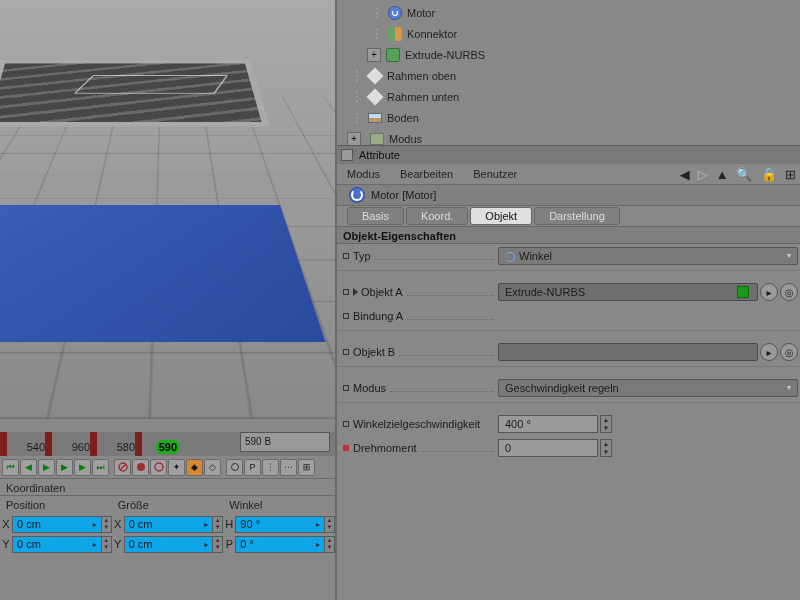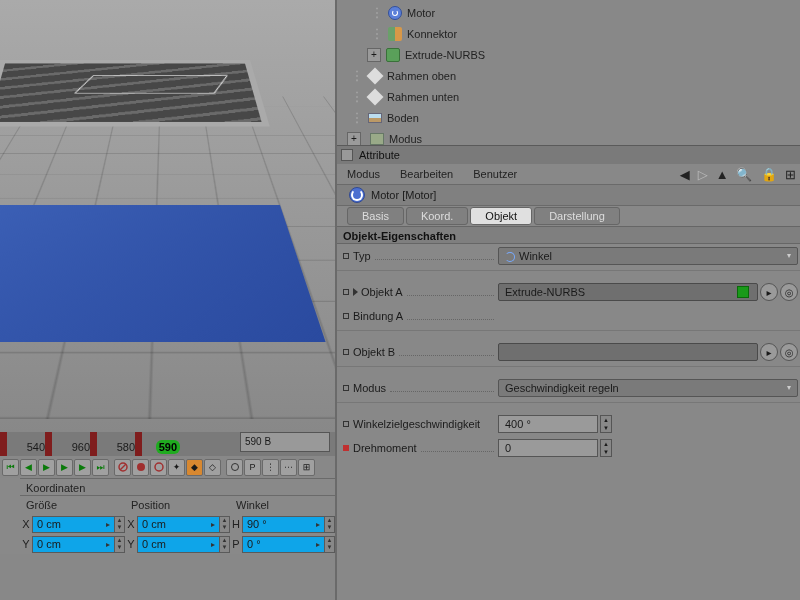--- a/index.html
+++ b/index.html
@@ -17,21 +17,21 @@
   .timeline { position: absolute; left:0; top:432px; width:335px; height:24px; background:#7a7a7a; display:flex; align-items:center; font-size:10px; color:#ddd; }
   .timeline .tick { flex:0 0 45px; text-align:right; border-left:7px solid #7f1d1d; height:100%; line-height:14px; padding-top:8px;}
   .timeline .cur { background:#1fab1f; color:#000; font-weight:bold; padding:1px 3px; border-radius:6px; }
   .timeline-field { position:absolute; left:240px; top:432px; width:90px; height:20px; background:#999;border:1px solid #555; padding-left:4px; line-height:18px; font-size:10px; }
   
   .playbar { position: absolute; left:0; top:456px; width:335px; height:22px; background:#888; display:flex; align-items:center; padding:0 2px; gap:1px; }
   .pbtn { width:17px; height:17px; background:#a0a0a0; border:1px solid #6a6a6a; border-radius:2px; display:flex; align-items:center; justify-content:center; font-size:9px; cursor:pointer; }
   .pbtn.green { color:#0a7a0a; }
   .pbtn.org { background:#d88830; }
   
-  .coord-panel { position:absolute; left:0; top:478px; width:335px; background:#898989;padding-left:20px; }
+  .coord-panel { position:absolute; left:0; top:478px; width:335px; background:#898989; }
   .coord-header { height:18px; background:#898989; border-top:1px solid #6a6a6a; border-bottom:1px solid #6a6a6a; padding-left:6px; line-height:18px; color:#222; }
   .coord-labels { display:flex; height:18px; }
   .coord-labels div { flex:1; padding-left:6px; line-height:18px; color:#222; }
   .coord-row { display:flex; height:20px; }
   .coord-cell { flex:1; display:flex; align-items:center; }
   .coord-axis { width:12px; text-align:center; color:#222; }
   .coord-input { flex:1; height:17px; background:#0ea5e9; border:1px solid #5a5a5a; padding:0 4px; line-height:15px; display:flex; justify-content:space-between; align-items:center; }
   .coord-input::after { content:"▸"; font-size:8px; color:#333; }
   .spinner { width:10px; height:17px; background:#888; border:1px solid #5a5a5a; border-left:none; display:flex; flex-direction:column; }
   .spinner div { flex:1; font-size:6px; text-align:center; line-height:7px; color:#333; }
@@ -145,22 +145,22 @@
     </div>
   <div class="pbtn">P</div>
   <div class="pbtn">⋮</div>
   <div class="pbtn">⋯</div>
   <div class="pbtn">⊞</div>
 </div>
 
 <div class="coord-panel">
   <div class="coord-header">Koordinaten</div>
   <div class="coord-labels">
+    <div>Position</div>
     <div>Größe</div>
-    <div>Position</div>
     <div>Winkel</div>
   </div>
   <div class="coord-row">
     <div class="coord-cell">
         <span class="coord-axis">X</span>
         <div class="coord-input">0 cm</div>
         <div class="spinner">
           <div>▲</div>
           <div>▼</div>
         </div>

